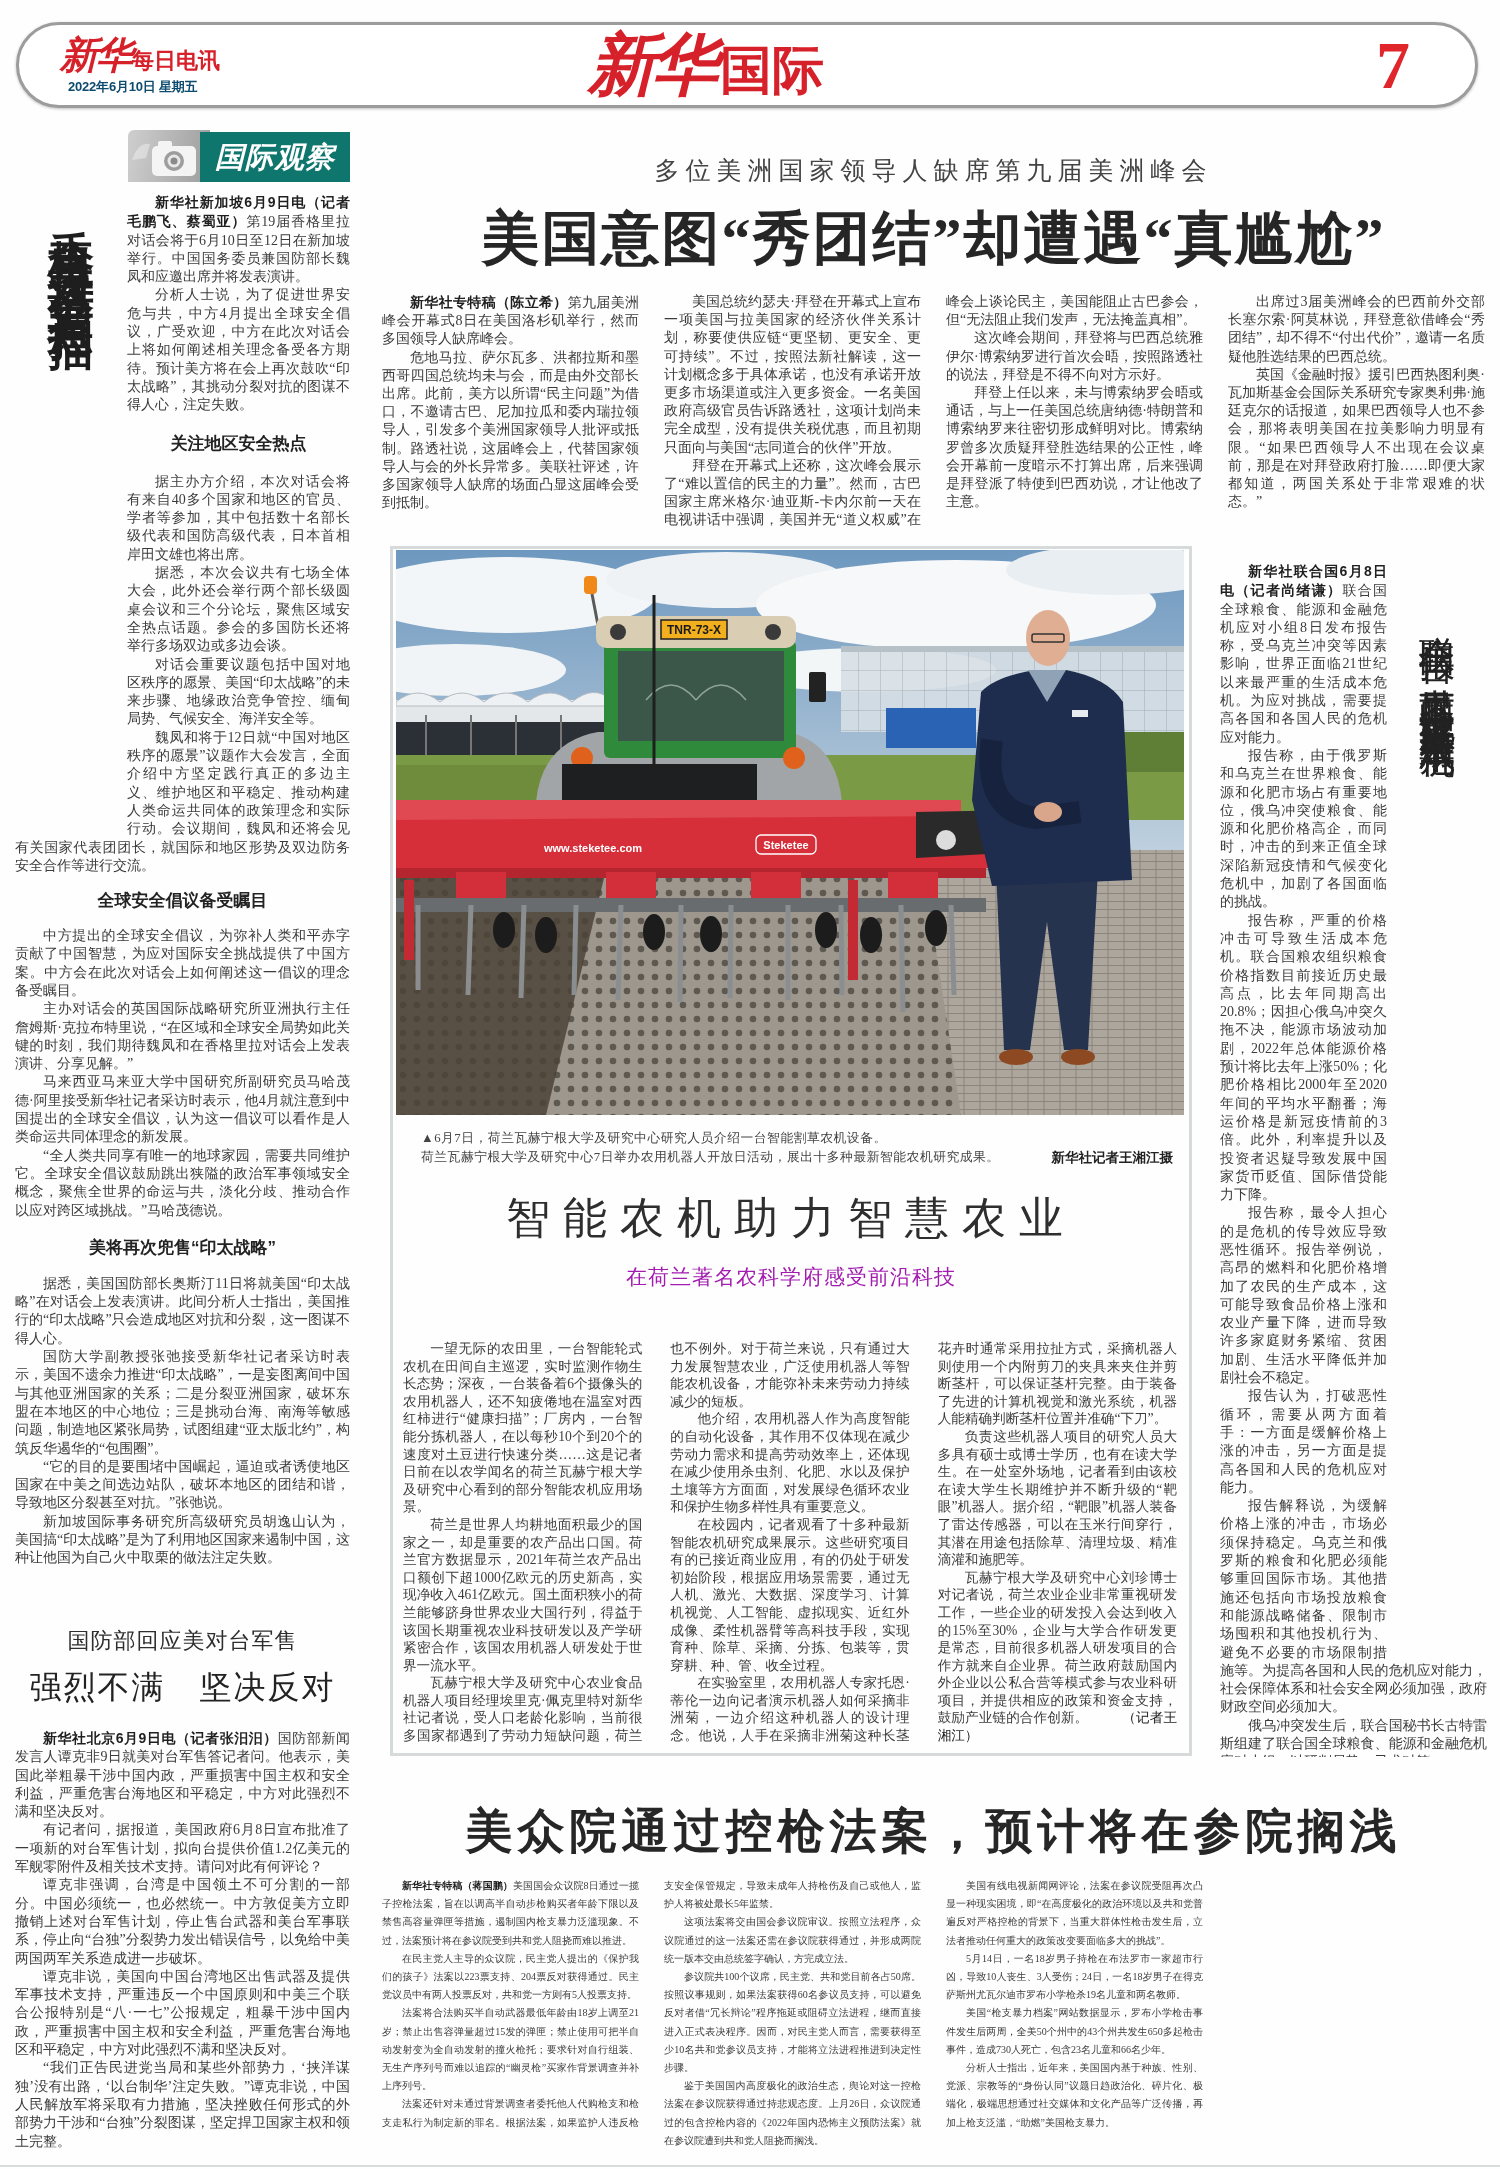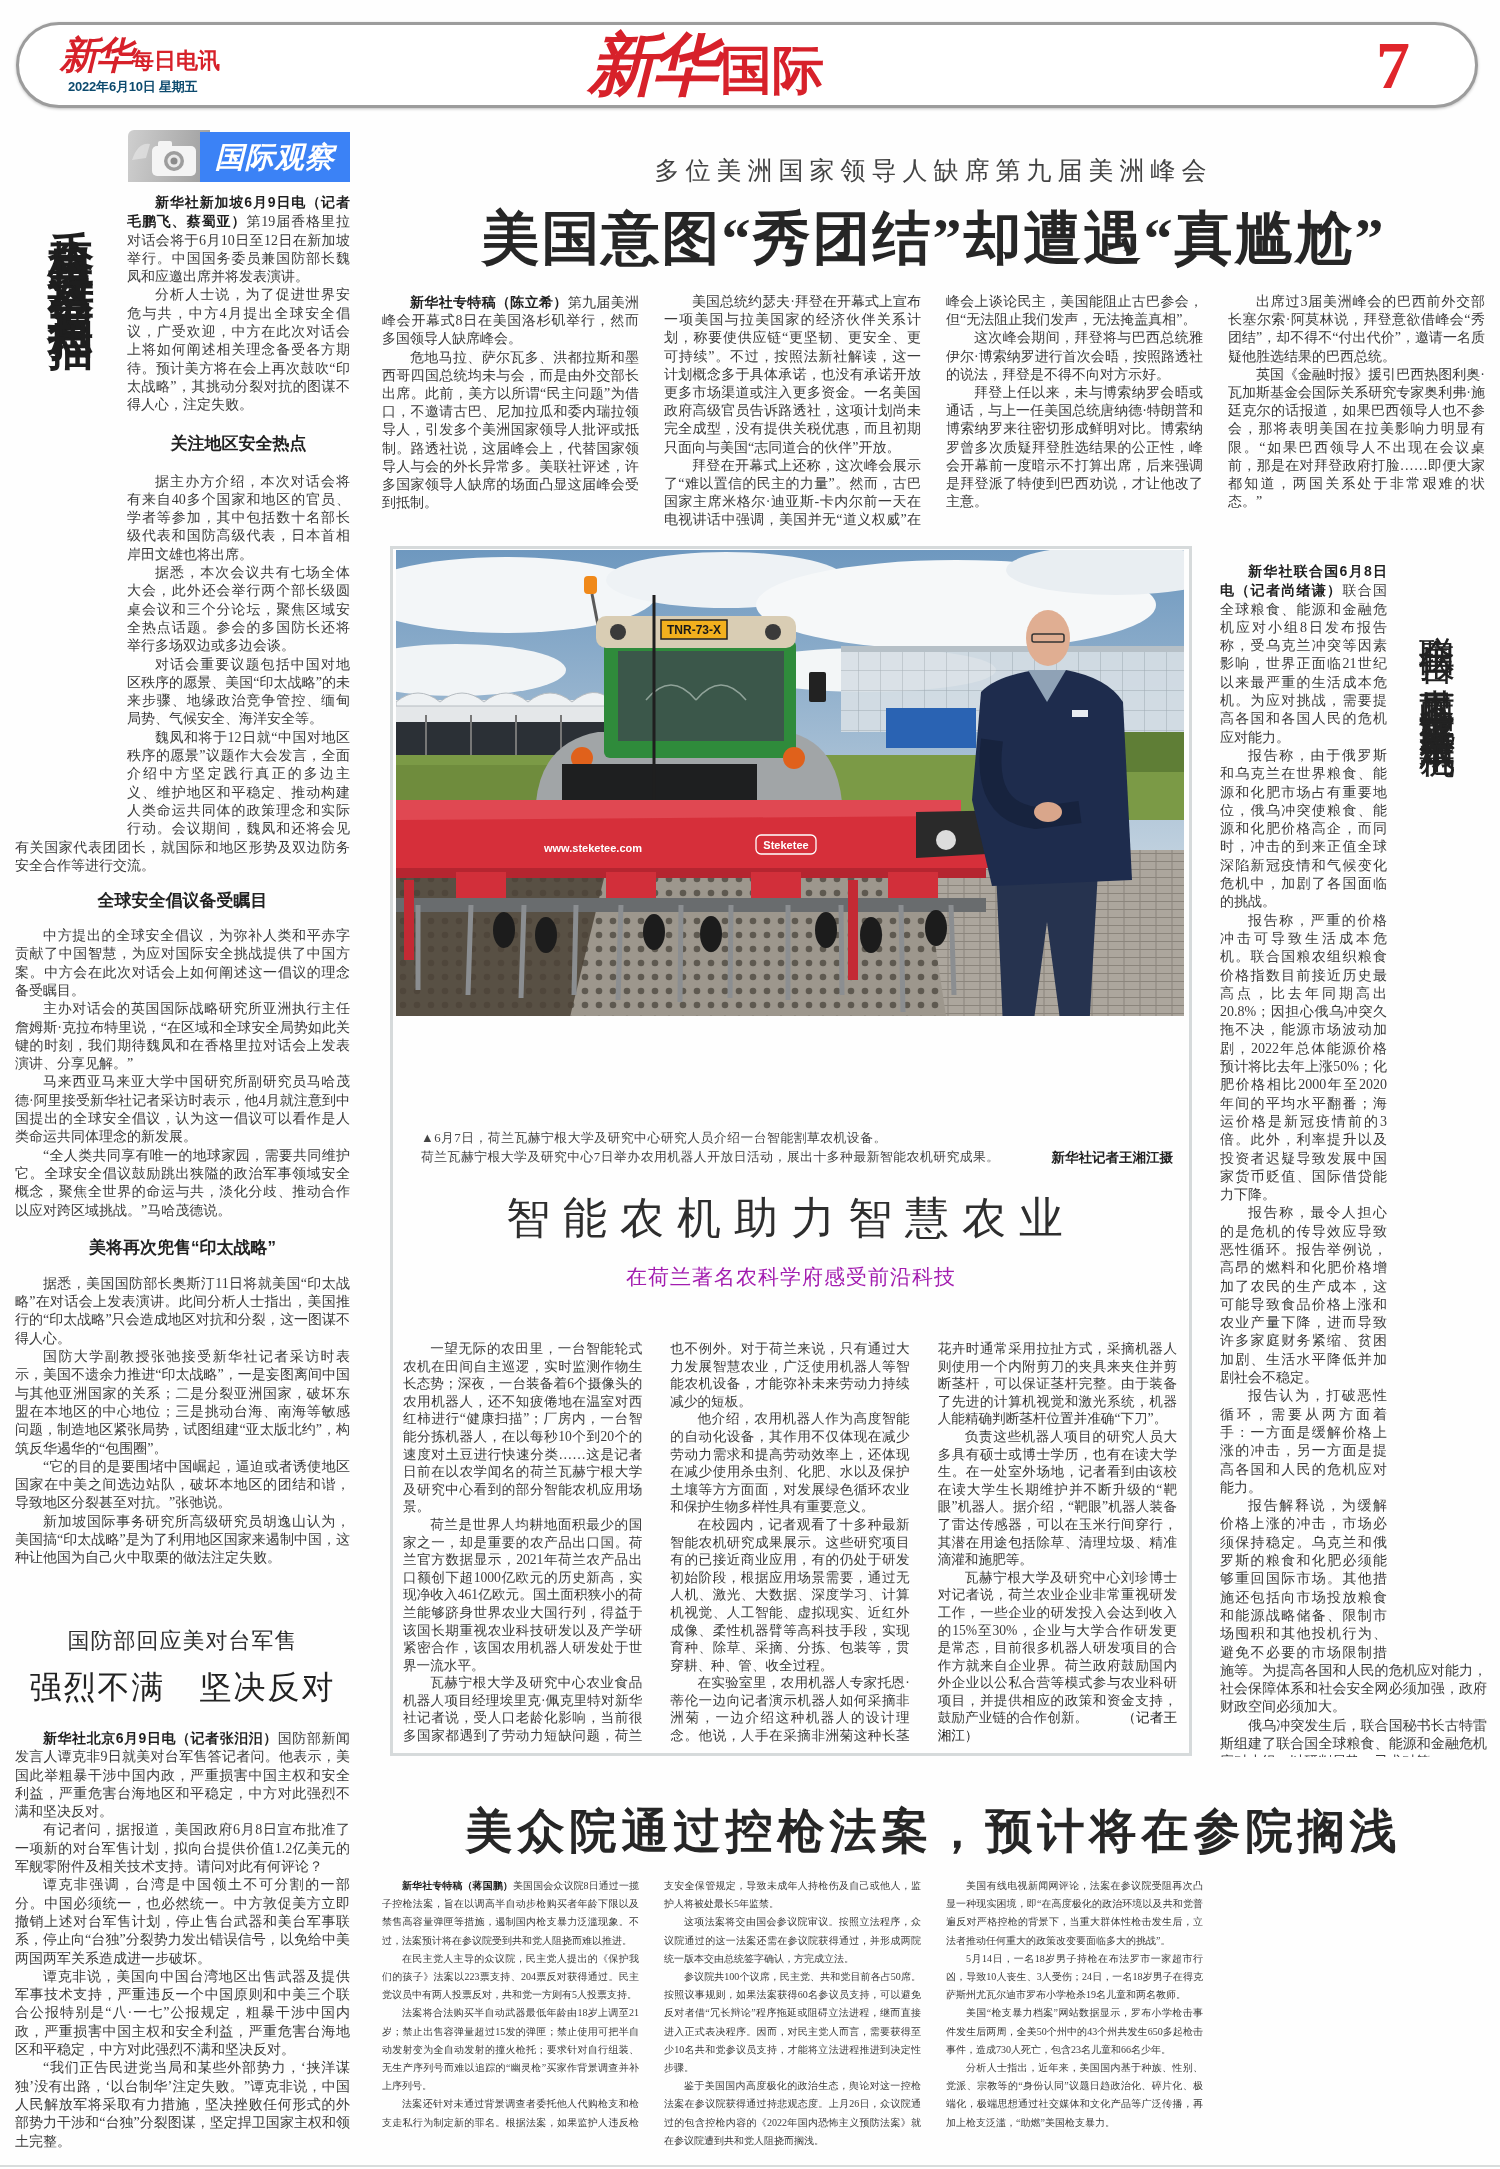--- a/index.html
+++ b/index.html
@@ -16,21 +16,21 @@
 .masthead .rest{font-size:22px;font-weight:bold;margin-left:2px;}
 .date{left:68px;top:78px;font-size:13px;font-weight:bold;color:#0c4a6e;letter-spacing:-.2px;white-space:nowrap;}
 .section-title{left:588px;top:20px;white-space:nowrap;color:#d7212a;}
 .section-title .cal{font-size:68px;font-style:italic;font-weight:bold;letter-spacing:-6px;}
 .section-title .rest{font-size:52px;font-weight:bold;margin-left:8px;}
 .page-num{left:1376px;top:26px;font-size:68px;font-weight:bold;color:#e0262b;}
 
 
 .badge{left:128px;top:128px;width:222px;height:54px;}
 .badge-gray{position:absolute;left:0;top:2px;width:82px;height:52px;background:linear-gradient(100deg,#cfcfcf,#9d9d9d);border-radius:6px 0 0 0;}
-.badge-teal{position:absolute;left:72px;top:4px;width:150px;height:50px;background:#3b82f6;color:#fff;font-size:29px;font-style:italic;font-weight:bold;line-height:50px;text-align:center;letter-spacing:1px;}
+.badge-teal{position:absolute;left:72px;top:4px;width:150px;height:50px;background:#0f766e;color:#fff;font-size:29px;font-style:italic;font-weight:bold;line-height:50px;text-align:center;letter-spacing:1px;}
 
 
 .txt{text-align:justify;color:#3b3b3b;}
 .txt p{margin:0;text-indent:2em;}
 .lead{font-family:"Liberation Sans","DejaVu Sans",sans-serif;font-weight:bold;color:#1f1f1f;}
 .cols{column-fill:auto;overflow:hidden;}
 
 
 .left-text{left:15px;top:193px;width:335px;height:1400px;font-size:14px;line-height:18.3px;overflow:hidden;}
 .float-vtitle{float:left;width:112px;height:640px;}
@@ -44,21 +44,21 @@
 .arms-headline{left:15px;top:1666px;width:335px;text-align:center;font-size:32px;letter-spacing:2px;color:#222;}
 .arms-text{left:15px;top:1729px;width:335px;height:432px;font-size:14px;line-height:18.3px;overflow:hidden;}
 
 
 .summit-kicker{left:382px;top:154px;width:1103px;text-align:center;font-size:25px;letter-spacing:6px;color:#444;}
 .summit-headline{left:382px;top:200px;width:1103px;text-align:center;font-size:58px;font-weight:bold;letter-spacing:2px;color:#262626;}
 .summit-text{left:382px;top:293px;width:1103px;height:240px;column-count:4;column-gap:25px;font-size:14px;line-height:18.2px;}
 
 
 .agri-box{left:390px;top:546px;width:802px;height:1210px;border:3px solid #d6dadb;}
-.photo{position:absolute;left:3px;top:1px;width:788px;height:466px;overflow:hidden;}
+.photo{position:absolute;left:3px;top:1px;width:788px;height:565px;overflow:hidden;}
 .caption{position:absolute;left:28px;top:580px;width:752px;font-size:12.8px;line-height:19px;color:#444;letter-spacing:.5px;}
 .caption .credit{float:right;font-weight:bold;font-size:13.5px;color:#222;letter-spacing:0;}
 .agri-headline{position:absolute;left:0;top:640px;width:796px;text-align:center;font-size:44px;letter-spacing:13px;color:#2e2e2e;}
 .agri-sub{position:absolute;left:0;top:714px;width:796px;text-align:center;font-size:21px;letter-spacing:1px;color:#a21caf;}
 .agri-text{position:absolute;left:10px;top:791px;width:774px;height:414px;column-count:3;column-gap:28px;font-size:13.6px;line-height:17.6px;}
 .byline{font-family:"Liberation Sans","DejaVu Sans",sans-serif;margin-left:2.5em;color:#222;}
 
 
 .un-text{left:1220px;top:562px;width:267px;height:1195px;font-size:14px;line-height:18.3px;overflow:hidden;}
 .float-un{float:right;width:100px;height:1092px;}

